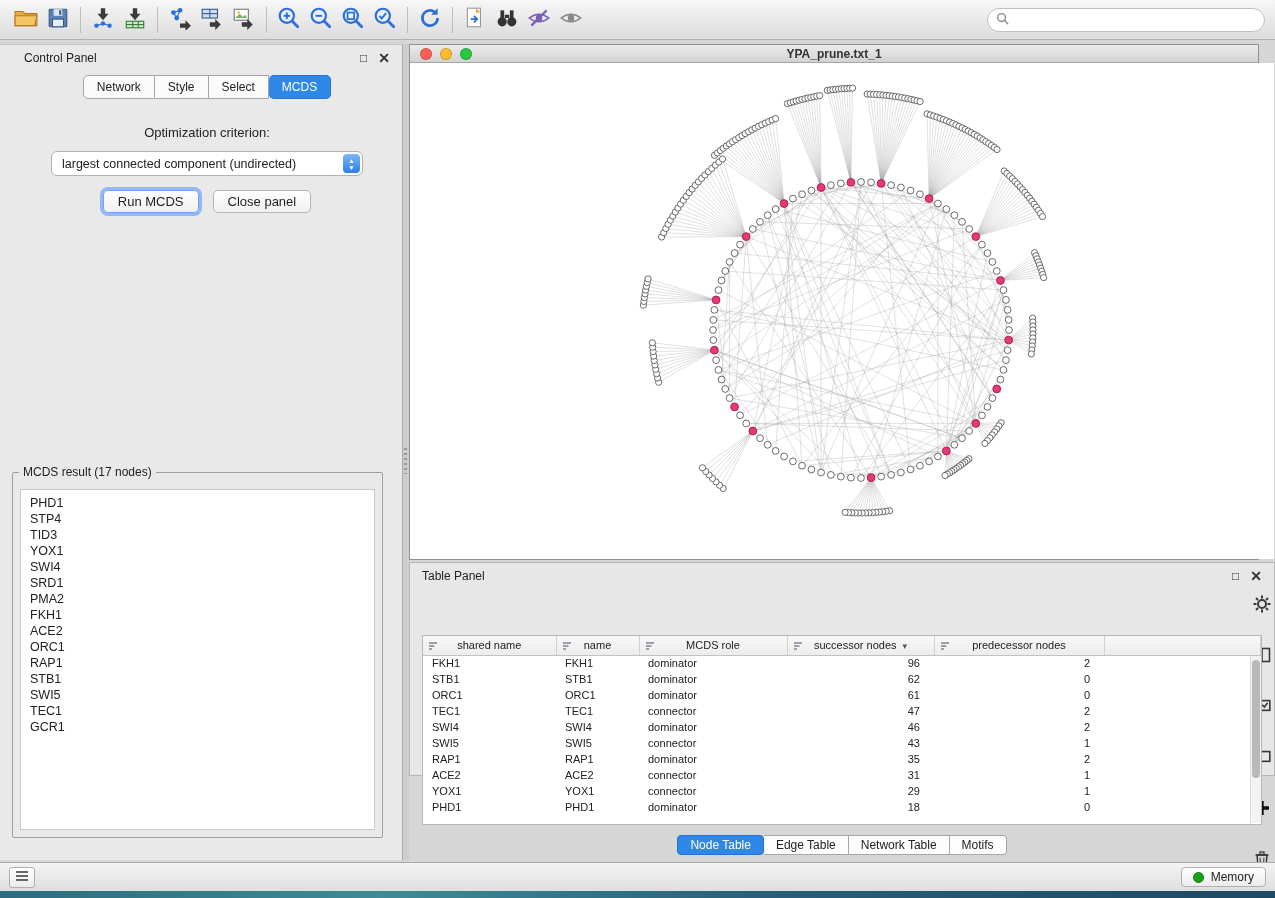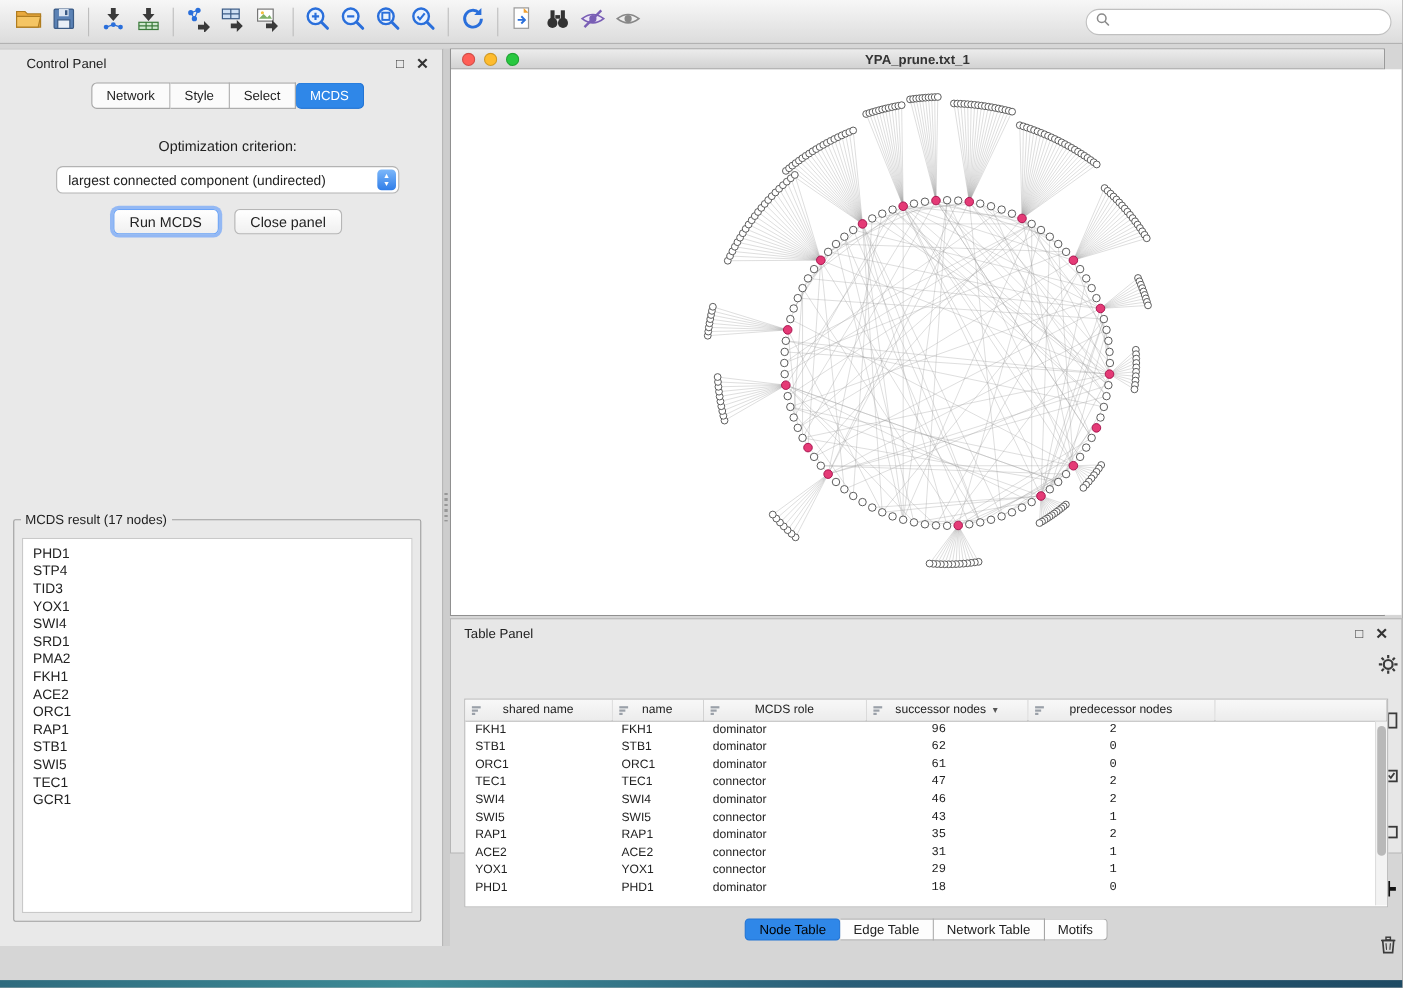--- a/index.html
+++ b/index.html
@@ -78,33 +78,33 @@
   .table-wrap { position:absolute; left:12px; right:12px; top:72px; height:190px;
                 background:#fff; border:1px solid #b8b8b8; overflow:hidden; }
   table { border-collapse:collapse; table-layout:fixed; width:100%; font-size:11px; }
   thead th { height:19px; background:linear-gradient(#f8f8f8,#ececec);
              border-right:1px solid #d2d2d2; border-bottom:1px solid #c2c2c2;
              font-weight:normal; font-size:11px; position:relative; text-align:center; }
   .sort-ic { position:absolute; left:5px; top:5px; }
   .hdr-caret { font-size:9px; color:#555; margin-left:6px; }
   tbody td { height:16px; padding:0 0 0 9px; font-size:11px; white-space:nowrap;
              overflow:hidden; }
-  td.cell-right { text-align:center; padding:0 14px 0 0;font-family:Liberation Mono, monospace; }
+  td.cell-right { text-align:right; padding:0 14px 0 0; }
 
   .vscroll { position:absolute; right:0; top:20px; bottom:1px; width:11px; background:#f3f3f3;
              border-left:1px solid #ddd; }
   .vthumb { position:absolute; left:1px; width:8px; top:4px; height:118px; background:#b9b9b9;
             border-radius:4px; }
 
   .tp-tabs { position:absolute; left:0; right:0; top:272px; display:flex; justify-content:center; }
   .tp-tab { font-size:12px; padding:2px 12px; background:#fdfdfd; border:1px solid #a6a6a6;
             border-left:none; }
   .tp-tab:first-child { border-left:1px solid #a6a6a6; }
   .tp-tab:last-child { border-radius:0 4px 4px 0; }
-  .tp-tab.active { background:#2f87e8; border-color:#2374d4; color:#000000; border-radius:4px; }
+  .tp-tab.active { background:#2f87e8; border-color:#2374d4; color:#ffffff; border-radius:4px; }
 
   
   .status-bar { position:absolute; left:0; top:862px; width:100%; height:29px;
                 background:linear-gradient(#f4f4f4,#dedede); border-top:1px solid #ababab;
                 display:flex; align-items:center; justify-content:space-between; padding:0 9px; }
   .list-btn { width:26px; height:21px; border:1px solid #b0b0b0; border-radius:3px;
               background:linear-gradient(#fff,#ececec); display:flex; align-items:center;
               justify-content:center; }
   .memory-btn { display:flex; align-items:center; gap:7px; border:1px solid #b0b0b0;
                 border-radius:4px; background:linear-gradient(#fff,#ececec);
@@ -1166,14 +1166,29 @@
     </div>
 
     <div class="tp-tabs">
       <span class="tp-tab active">Node Table</span>
       <span class="tp-tab">Edge Table</span>
       <span class="tp-tab">Network Table</span>
       <span class="tp-tab">Motifs</span>
     </div>
   </div>
 
+  <div class="status-bar">
+    <span class="list-btn">
+      <span><svg width="14" height="12" viewBox="0 0 14 12">
+            <g stroke="#444" stroke-width="1.6">
+              <line x1="1" y1="2" x2="13" y2="2"></line>
+              <line x1="1" y1="6" x2="13" y2="6"></line>
+              <line x1="1" y1="10" x2="13" y2="10"></line>
+            </g>
+          </svg></span>
+    </span>
+    <span class="memory-btn">
+      <span class="mem-dot"></span>
+      <span>Memory</span>
+    </span>
+  </div>
   <div class="desktop-strip"></div>
 </div>
 
 </body></html>

